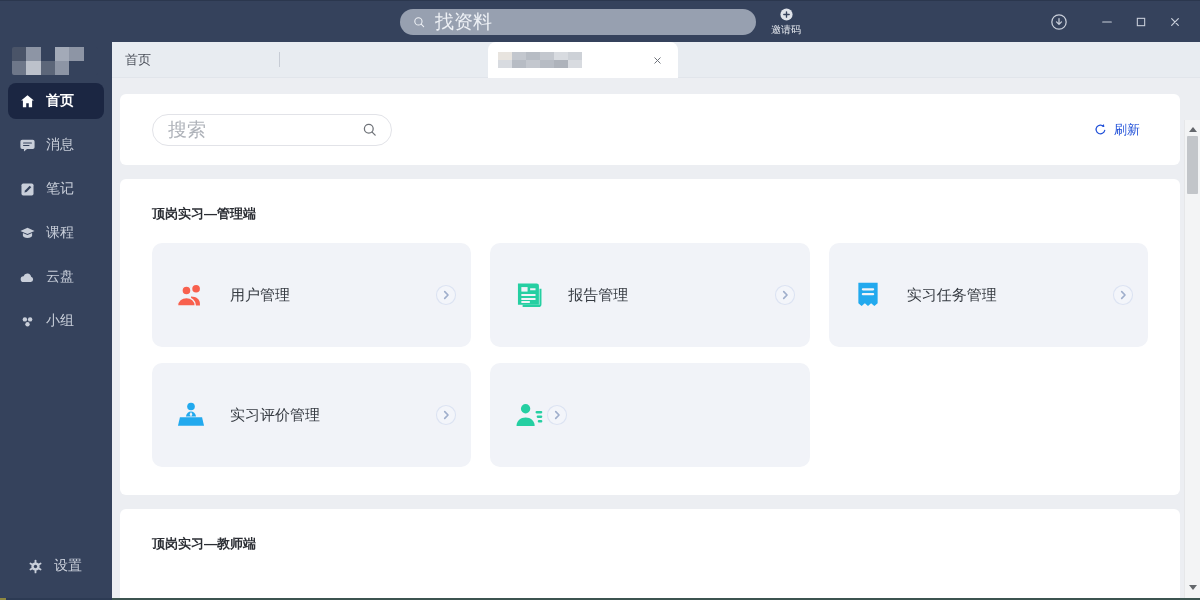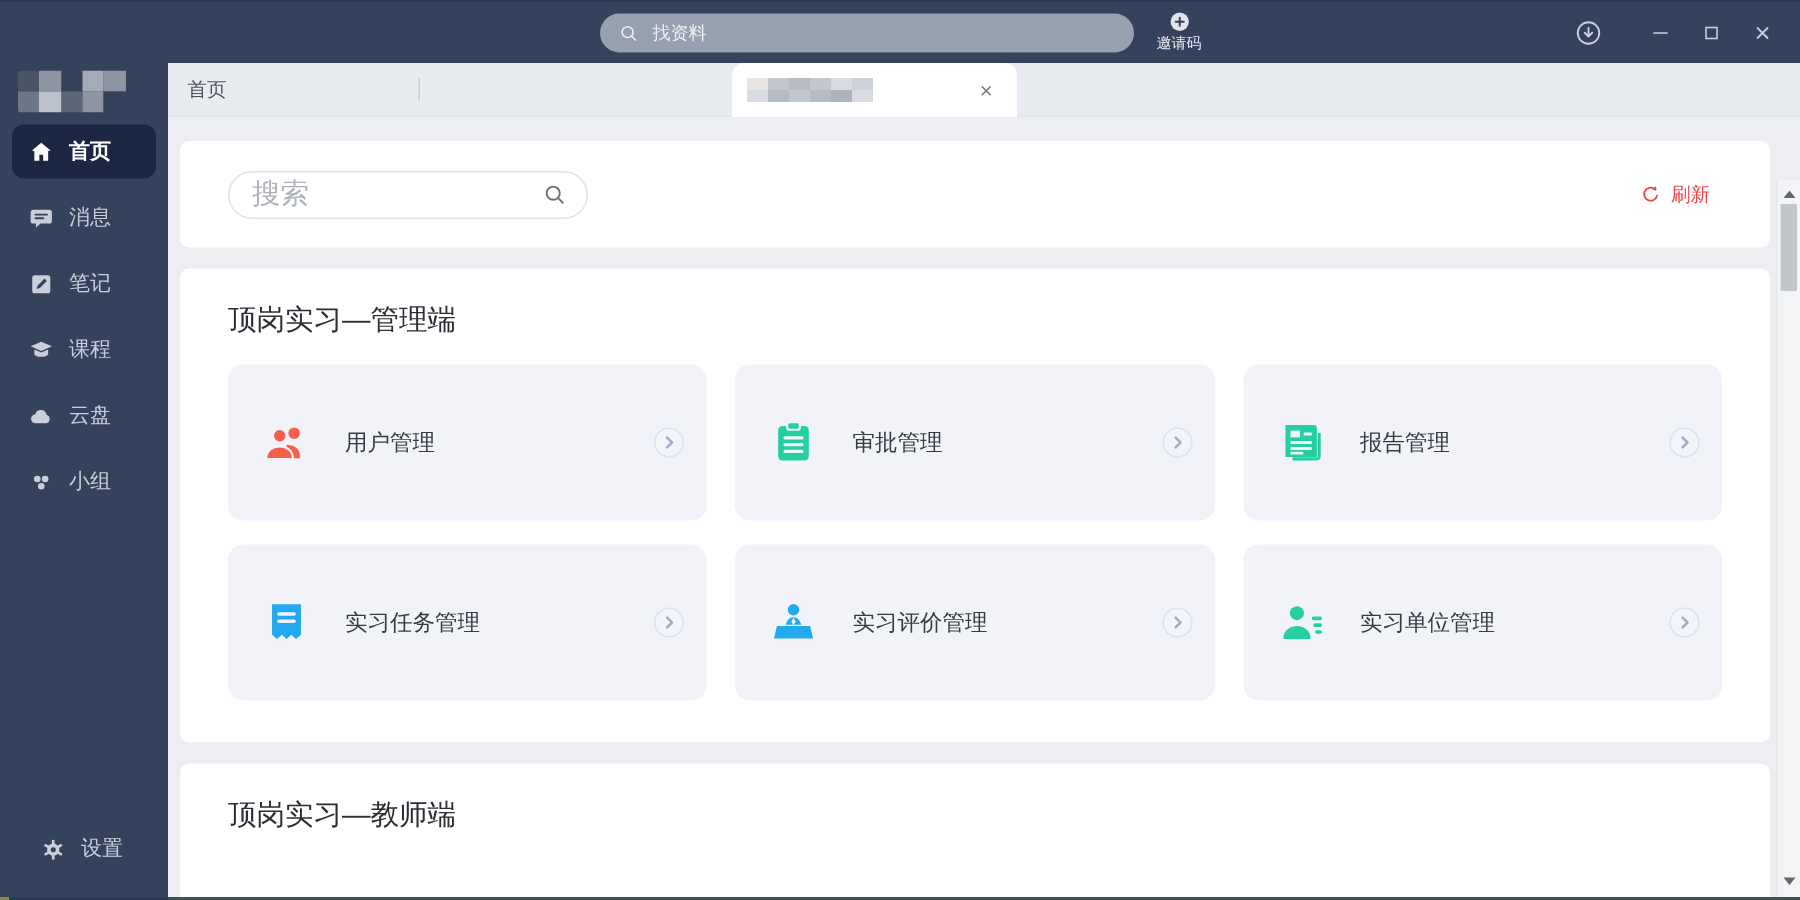--- a/index.html
+++ b/index.html
@@ -6,21 +6,21 @@
   *{box-sizing:border-box;}
   .window{position:relative;width:1200px;height:600px;overflow:hidden;
     font-family:"Liberation Sans","DejaVu Sans",sans-serif;background:#ECEEF2;}
 
   
   .topbar{position:absolute;left:0;top:0;right:0;height:42px;background:#35425C;z-index:30;
     border-top:1px solid #2B374E;}
   .tb-search{position:absolute;left:400px;top:8px;width:356px;height:26px;background:#97A0B0;
     border-radius:14px;display:flex;align-items:center;padding:0 12px;gap:7px;color:#EFF2F6;}
   .tb-search .ic svg{width:14px;height:14px;display:block;}
-  .tb-search input{flex:1;background:transparent;border:none;outline:none;color:#F4F6F9;font-size:12px;
+  .tb-search input{flex:1;background:transparent;border:none;outline:none;color:#F4F6F9;font-size:19px;
     font-family:inherit;}
   .tb-search input::placeholder{color:#EDF0F5;opacity:1;}
   .invite{position:absolute;left:764px;top:5px;width:44px;display:flex;flex-direction:column;
     align-items:center;gap:1px;color:#E8EBF1;cursor:default;}
   .invite .ic svg{width:17px;height:17px;display:block;}
   .invite-label{font-size:10px;line-height:11px;}
   .win-controls{position:absolute;right:8px;top:0;height:42px;display:flex;align-items:center;color:#C9CFDA;}
   .win-btn{width:34px;height:42px;display:flex;align-items:center;justify-content:center;}
   .win-btn svg{width:16px;height:16px;display:block;}
   .win-btn.dl{margin-right:14px;}
@@ -58,25 +58,25 @@
   .card{background:#FFFFFF;border-radius:6px;}
   .card-search{height:71px;display:flex;align-items:center;justify-content:space-between;
     padding:0 40px 0 32px;margin-bottom:14px;}
   .pill-input{width:240px;height:32px;border:1px solid #E2E3E8;border-radius:16px;display:flex;
     align-items:center;padding:0 13px;gap:8px;background:#fff;}
   .pill-input input{flex:1;border:none;outline:none;font-size:19px;color:#444;background:transparent;
     font-family:inherit;min-width:0;}
   .pill-input input::placeholder{color:#AEB2B9;opacity:1;}
   .pill-input .ic{color:#6E7joined278;}
   .pill-input .ic svg{width:17px;height:17px;display:block;color:#6E7278;}
-  .refresh{display:flex;align-items:center;gap:6px;color:#ef4444;font-size:13px;cursor:default;}
+  .refresh{display:flex;align-items:center;gap:6px;color:#1d4ed8;font-size:13px;cursor:default;}
   .refresh .ic svg{width:15px;height:15px;display:block;}
 
   .card-section{padding:24px 32px 28px;margin-bottom:14px;}
-  .section-title{font-size:19px;font-weight:normal;color:#2A2D33;margin:0 0 18px;line-height:22px;}
+  .section-title{font-size:13px;font-weight:bold;color:#2A2D33;margin:0 0 18px;line-height:22px;}
   .grid{display:grid;grid-template-columns:repeat(3,1fr);gap:16px 19px;}
   .tile{height:104px;background:#F1F3F8;border-radius:10px;display:flex;align-items:center;
     padding:0 14px 0 22px;cursor:default;}
   .tile .tile-ic svg{width:34px;height:34px;display:block;}
   .tile-label{margin-left:22px;font-size:15px;color:#363B42;flex:1;}
   .tile-chevron svg{width:22px;height:22px;display:block;}
   .card-section.partial{margin-bottom:0;min-height:140px;}
 
   
   .scrollbar{position:absolute;right:0;top:78px;bottom:0;width:16px;background:#F3F4F5;
@@ -311,36 +311,20 @@
               <span class="ic tile-chevron">
                 <svg viewBox="0 0 24 24">
                   <circle cx="12" cy="12" r="10.4" fill="#F3F5FA" stroke="#DCE3F2" stroke-width="1.2"></circle>
                   <path d="M10.6 8.4l3.6 3.6-3.6 3.6" fill="none" stroke="#9FAECB" stroke-width="1.8" stroke-linecap="round" stroke-linejoin="round"></path>
                 </svg>
               </span>
             </div>
             <div class="tile">
               <span class="ic tile-ic" style="color: rgb(37, 207, 162);">
                 <svg viewBox="0 0 24 24" fill="currentColor">
-                  <rect x="4.8" y="4.2" width="14.4" height="16.3" rx="2"></rect>
-                  <rect x="9" y="2.4" width="6" height="3.6" rx="1.2" stroke="#F1F3F8" stroke-width="1"></rect>
-                  <path d="M8 9.8h8M8 13h8M8 16.2h8" stroke="#F1F3F8" stroke-width="1.5" stroke-linecap="round" fill="none"></path>
-                </svg>
-              </span>
-              <span class="tile-label">审批管理</span>
-              <span class="ic tile-chevron">
-                <svg viewBox="0 0 24 24">
-                  <circle cx="12" cy="12" r="10.4" fill="#F3F5FA" stroke="#DCE3F2" stroke-width="1.2"></circle>
-                  <path d="M10.6 8.4l3.6 3.6-3.6 3.6" fill="none" stroke="#9FAECB" stroke-width="1.8" stroke-linecap="round" stroke-linejoin="round"></path>
-                </svg>
-              </span>
-            </div>
-            <div class="tile">
-              <span class="ic tile-ic" style="color: rgb(37, 207, 162);">
-                <svg viewBox="0 0 24 24" fill="currentColor">
                   <path d="M19.4 7.5h1.4v11a2 2 0 0 1-2 2H7.5v-1.6h11.9z"></path>
                   <path d="M4.2 3.8h13.2a1.6 1.6 0 0 1 1.6 1.6v13.4H4.2z"></path>
                   <rect x="6.6" y="6.4" width="4.4" height="3.2" fill="#F1F3F8"></rect>
                   <path d="M12.8 8h3.8M6.6 12h10M6.6 14.8h10M6.6 17h6" stroke="#F1F3F8" stroke-width="1.4" fill="none"></path>
                 </svg>
               </span>
               <span class="tile-label">报告管理</span>
               <span class="ic tile-chevron">
                 <svg viewBox="0 0 24 24">
                   <circle cx="12" cy="12" r="10.4" fill="#F3F5FA" stroke="#DCE3F2" stroke-width="1.2"></circle>
@@ -383,21 +367,20 @@
             <div class="tile">
               <span class="ic tile-ic" style="color: rgb(37, 207, 162);">
                 <svg viewBox="0 0 24 24" fill="currentColor">
                   <circle cx="9.6" cy="7.6" r="3.3"></circle>
                   <path d="M3.2 19.6c0-3.6 2.9-5.9 6.4-5.9s6.4 2.3 6.4 5.9v.2H3.2z"></path>
                   <rect x="16.6" y="9.2" width="4.8" height="1.7" rx=".8"></rect>
                   <rect x="17.4" y="12.4" width="4" height="1.7" rx=".8"></rect>
                   <rect x="18.2" y="15.6" width="3.2" height="1.7" rx=".8"></rect>
                 </svg>
               </span>
-              <span class="tile-label">实习单位管理</span>
               <span class="ic tile-chevron">
                 <svg viewBox="0 0 24 24">
                   <circle cx="12" cy="12" r="10.4" fill="#F3F5FA" stroke="#DCE3F2" stroke-width="1.2"></circle>
                   <path d="M10.6 8.4l3.6 3.6-3.6 3.6" fill="none" stroke="#9FAECB" stroke-width="1.8" stroke-linecap="round" stroke-linejoin="round"></path>
                 </svg>
               </span>
             </div>
           </div>
       </div>
 

